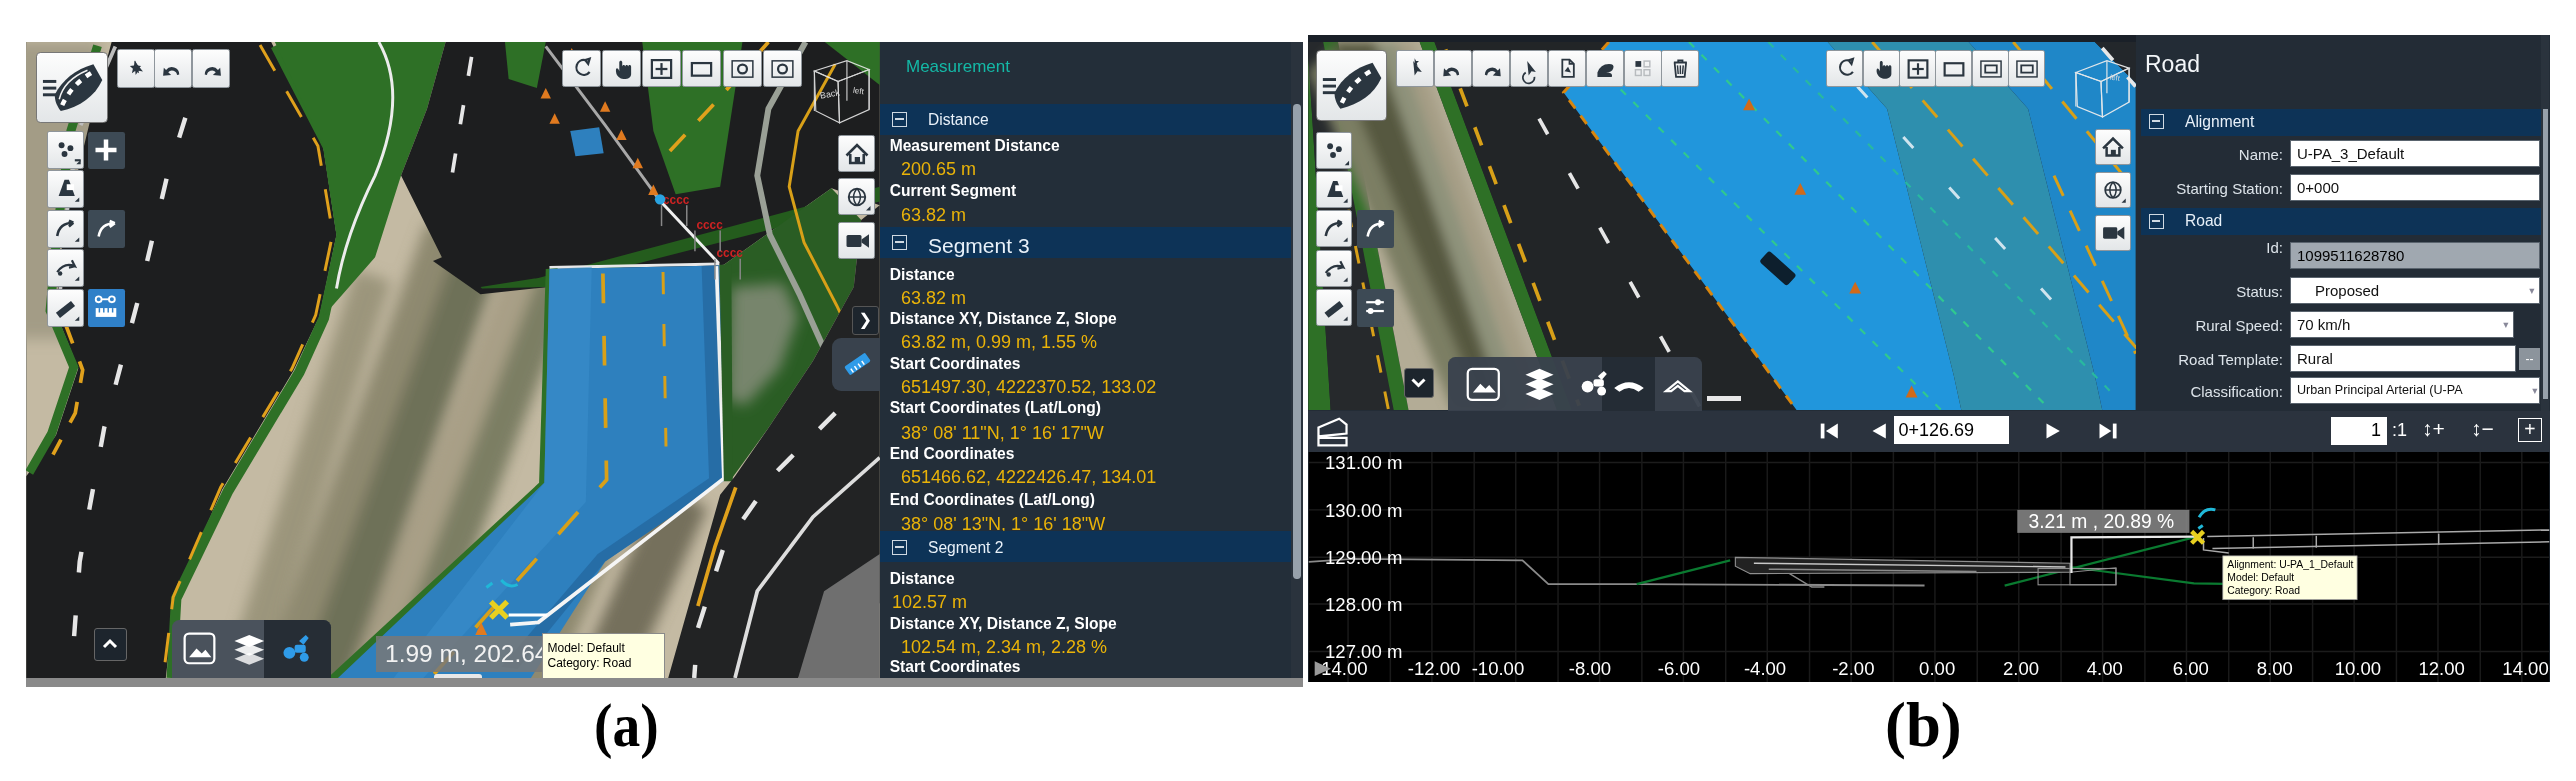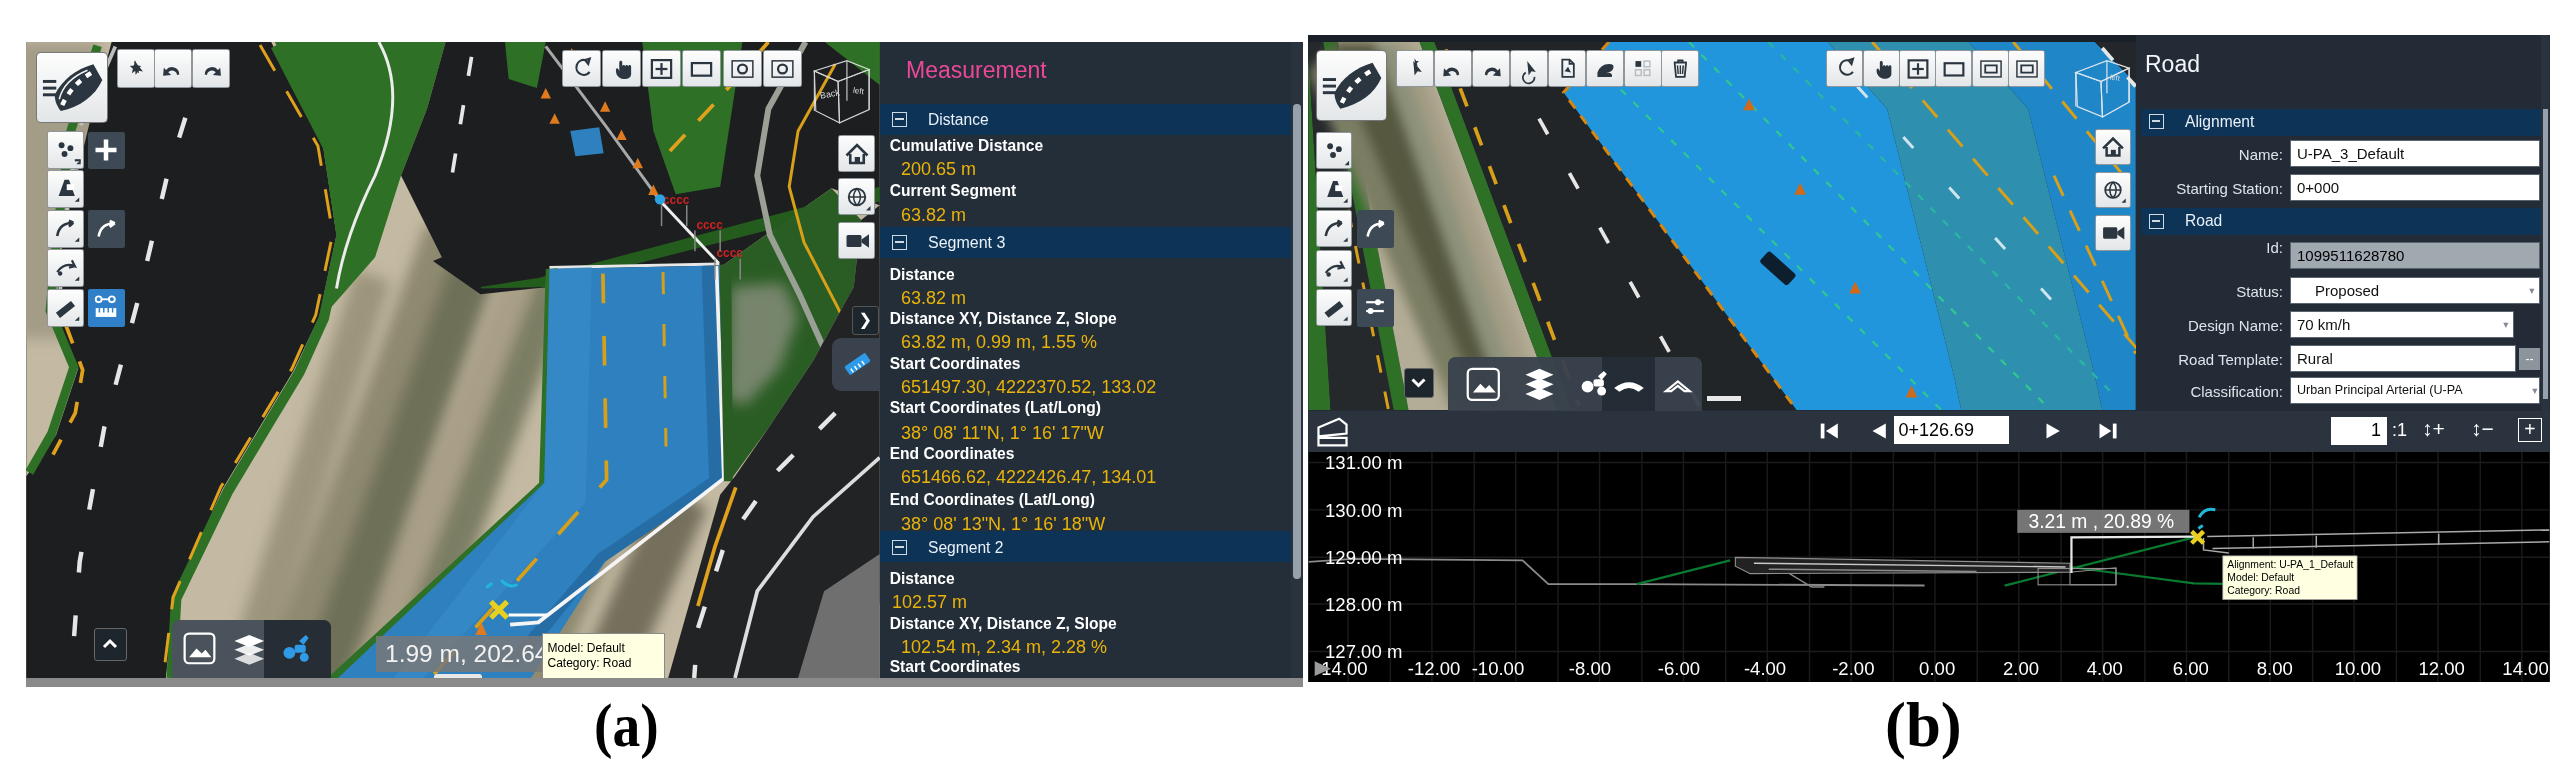--- a/index.html
+++ b/index.html
@@ -283,31 +283,31 @@
     </svg>
   </div>
 
   <div class="abs" style="left:350px;top:594px;width:200px;height:36px;background:rgba(120,120,120,0.85);color:#f2f2f2;font-size:24.5px;line-height:36px;padding-left:9px;box-sizing:border-box;">1.99 m, 202.64</div>
 
   <div class="abs" style="left:516px;top:591px;width:123px;height:47px;background:#ffffe1;border:0.7px solid #8a8a8a;box-sizing:border-box;color:#000;font-size:12px;padding:6.7px 0 0 4.5px;line-height:15.6px;">Model: Default<br>Category: Road</div>
 
   <div class="abs" style="left:408px;top:632px;width:48px;height:6.7px;background:#e8e8e8;border-radius:3px;"></div>
 
   <div class="abs" style="left:854px;top:0;width:423px;height:636px;background:#232e39;overflow:hidden;">
-    <div class="abs" style="left:26px;top:15px;color:#ec4899;font-size:23px;">Measurement</div>
+    <div class="abs" style="left:26px;top:15px;color:#14b8a6;font-size:17px;">Measurement</div>
     <div class="hdr" style="left:0px;top:62px;width:413px;height:31px;"></div>
     <div class="minus" style="left:12px;top:70px;"></div>
     <div class="abs" style="left:48px;top:69px;color:#e9f1f9;font-size:15.6px;">Distance</div>
-    <div class="abs mlbl" style="left:9.7px;top:95px;">Cumulative Distance</div>
+    <div class="abs mlbl" style="left:9.7px;top:95px;">Measurement Distance</div>
     <div class="abs mval" style="left:21px;top:117px;">200.65 m</div>
     <div class="abs mlbl" style="left:9.7px;top:140px;">Current Segment</div>
     <div class="abs mval" style="left:21px;top:163px;">63.82 m</div>
     <div class="hdr" style="left:0px;top:185px;width:413px;height:31px;"></div>
     <div class="minus" style="left:12px;top:193px;"></div>
-    <div class="abs" style="left:48px;top:192px;color:#e9f1f9;font-size:16px;">Segment 3</div>
+    <div class="abs" style="left:48px;top:192px;color:#e9f1f9;font-size:21px;">Segment 3</div>
     <div class="abs mlbl" style="left:9.7px;top:224px;">Distance</div>
     <div class="abs mval" style="left:21px;top:246px;">63.82 m</div>
     <div class="abs mlbl" style="left:9.7px;top:268px;">Distance XY, Distance Z, Slope</div>
     <div class="abs mval" style="left:21px;top:290px;">63.82 m, 0.99 m, 1.55 %</div>
     <div class="abs mlbl" style="left:9.7px;top:313px;">Start Coordinates</div>
     <div class="abs mval" style="left:21px;top:335px;">651497.30, 4222370.52, 133.02</div>
     <div class="abs mlbl" style="left:9.7px;top:357px;">Start Coordinates (Lat/Long)</div>
     <div class="abs mval" style="left:21px;top:381px;">38° 08' 11"N, 1° 16' 17"W</div>
     <div class="abs mlbl" style="left:9.7px;top:403px;">End Coordinates</div>
     <div class="abs mval" style="left:21px;top:425px;">651466.62, 4222426.47, 134.01</div>
@@ -552,21 +552,21 @@
     <div class="rinput" style="left:154px;top:105px;width:250px;">U-PA_3_Default</div>
     <div class="rlbl" style="left:0px;top:145px;width:147px;">Starting Station:</div>
     <div class="rinput" style="left:154px;top:139px;width:250px;">0+000</div>
     <div class="hdr" style="left:5.2px;top:173px;width:400px;height:27px;"></div>
     <div class="minus" style="left:12.6px;top:179px;"></div>
     <div class="abs" style="left:49px;top:177px;color:#e9f1f9;font-size:15.6px;">Road</div>
     <div class="rlbl" style="left:0px;top:204px;width:147px;">Id:</div>
     <div class="rinput" style="left:154px;top:207px;width:250px;background:#a0a8b0;color:#000000;">1099511628780</div>
     <div class="rlbl" style="left:0px;top:248px;width:147px;">Status:</div>
     <div class="rinput" style="left:154px;top:242px;width:250px;padding-left:24px;">Proposed<span style="float:right;color:#889;margin-right:4.5px;font-size:10.4px;">▾</span></div>
-    <div class="rlbl" style="left:0px;top:282px;width:147px;">Design Name:</div>
+    <div class="rlbl" style="left:0px;top:282px;width:147px;">Rural Speed:</div>
     <div class="rinput" style="left:154px;top:276px;width:224px;">70 km/h<span style="float:right;color:#889;margin-right:4.5px;font-size:10.4px;">▾</span></div>
     <div class="rlbl" style="left:0px;top:316px;width:147px;">Road Template:</div>
     <div class="rinput" style="left:154px;top:310px;width:226px;">Rural</div>
     <div class="abs" style="left:383px;top:313px;width:21px;height:22px;background:#8c949c;color:#fff;text-align:center;font-size:12px;line-height:22px;">--</div>
     <div class="rlbl" style="left:0px;top:348px;width:147px;">Classification:</div>
     <div class="rinput" style="left:154px;top:342px;width:250px;font-size:12.6px;">Urban Principal Arterial (U-PA<span style="float:right;color:#889;margin-right:1.5px;font-size:10.4px;">▾</span></div>
     <div class="abs" style="left:405px;top:0px;width:8.2px;height:376px;background:#2a333d;"></div>
     <div class="abs" style="left:407px;top:74px;width:5.2px;height:290px;background:#97a1ab;"></div>
   </div>
 

